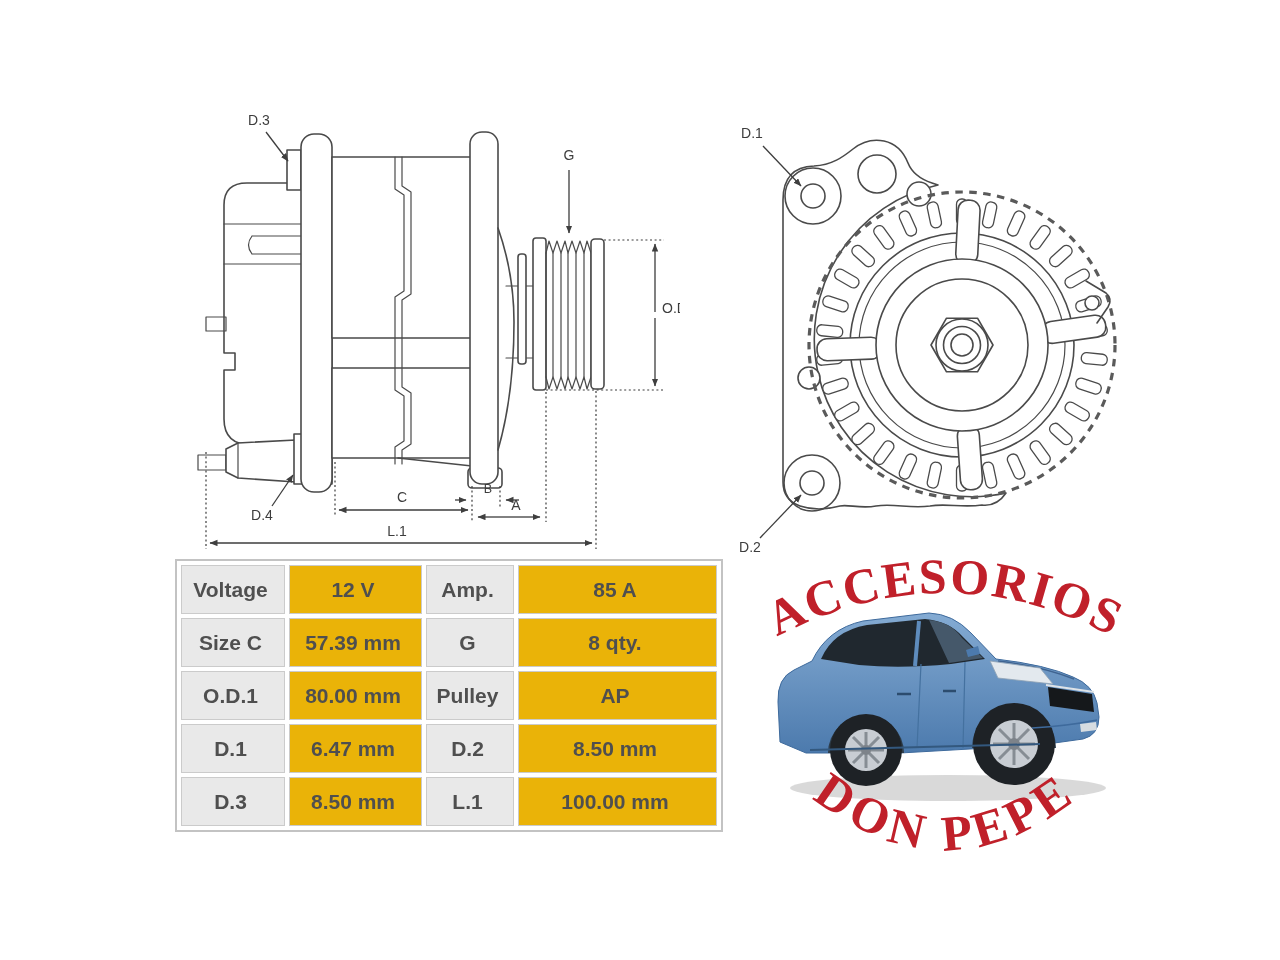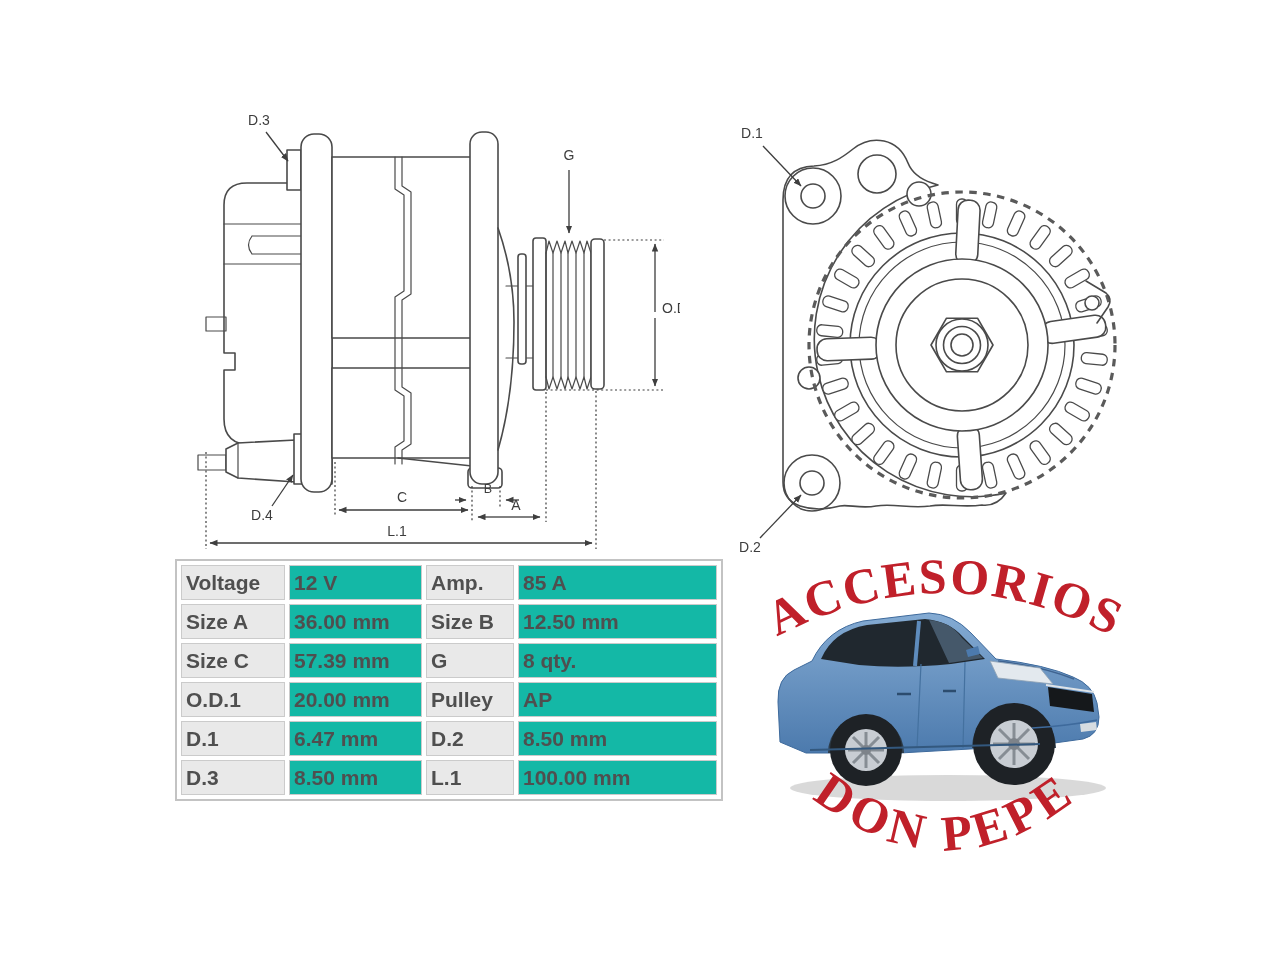--- a/index.html
+++ b/index.html
@@ -19,25 +19,25 @@
   .dt{stroke:var(--dim);stroke-width:1.2;fill:none;stroke-dasharray:2 2.6}
   .dim{stroke:var(--dim);stroke-width:1.3;fill:none}
   .dlabel{font:14px "Liberation Sans",sans-serif;fill:var(--dim)}
   .dlabel.sm{font-size:12.5px}
   .scallop{stroke:#5a5a5a;stroke-width:3.2;fill:none;stroke-dasharray:7.5 6.5}
 
   
   .spec-wrap{left:175px;top:559px}
   table.spec{border-collapse:separate;border-spacing:4px;background:#fff;
     border:2px solid var(--table-frame);}
-  table.spec td{border:1px solid var(--table-border);height:35px;
+  table.spec td{border:1px solid var(--table-border);height:49px;
     font:700 21px "Liberation Sans",sans-serif;color:var(--table-text);
-    text-align:left;padding:0 9px 0 4px;white-space:nowrap}
+    text-align:center;padding:0 9px 0 4px;white-space:nowrap}
   td.lbl{background:var(--table-label-bg)}
-  td.val{background:#14b8a6}
+  td.val{background:#eab308}
   td.c1{width:104px} td.c2{width:133px} td.c3{width:88px} td.c4{width:199px}
 
   
   .arc-text{font:700 50px "Liberation Serif",serif;fill:var(--logo-red);letter-spacing:2px}
 </style>
 </head>
 <body>
 
 <div class="canvas">
 
@@ -204,34 +204,28 @@
   <div class="abs spec-wrap">
     <table class="spec">
       <tbody>
           <tr>
         <td class="lbl c1">Voltage</td>
         <td class="val c2">12 V</td>
         <td class="lbl c3">Amp.</td>
         <td class="val c4">85 A</td>
       </tr>
       <tr>
-        <td class="lbl c1">Size A</td>
-        <td class="val c2">36.00 mm</td>
-        <td class="lbl c3">Size B</td>
-        <td class="val c4">12.50 mm</td>
-      </tr>
-      <tr>
         <td class="lbl c1">Size C</td>
         <td class="val c2">57.39 mm</td>
         <td class="lbl c3">G</td>
         <td class="val c4">8 qty.</td>
       </tr>
       <tr>
         <td class="lbl c1">O.D.1</td>
-        <td class="val c2">20.00 mm</td>
+        <td class="val c2">80.00 mm</td>
         <td class="lbl c3">Pulley</td>
         <td class="val c4">AP</td>
       </tr>
       <tr>
         <td class="lbl c1">D.1</td>
         <td class="val c2">6.47 mm</td>
         <td class="lbl c3">D.2</td>
         <td class="val c4">8.50 mm</td>
       </tr>
       <tr>

